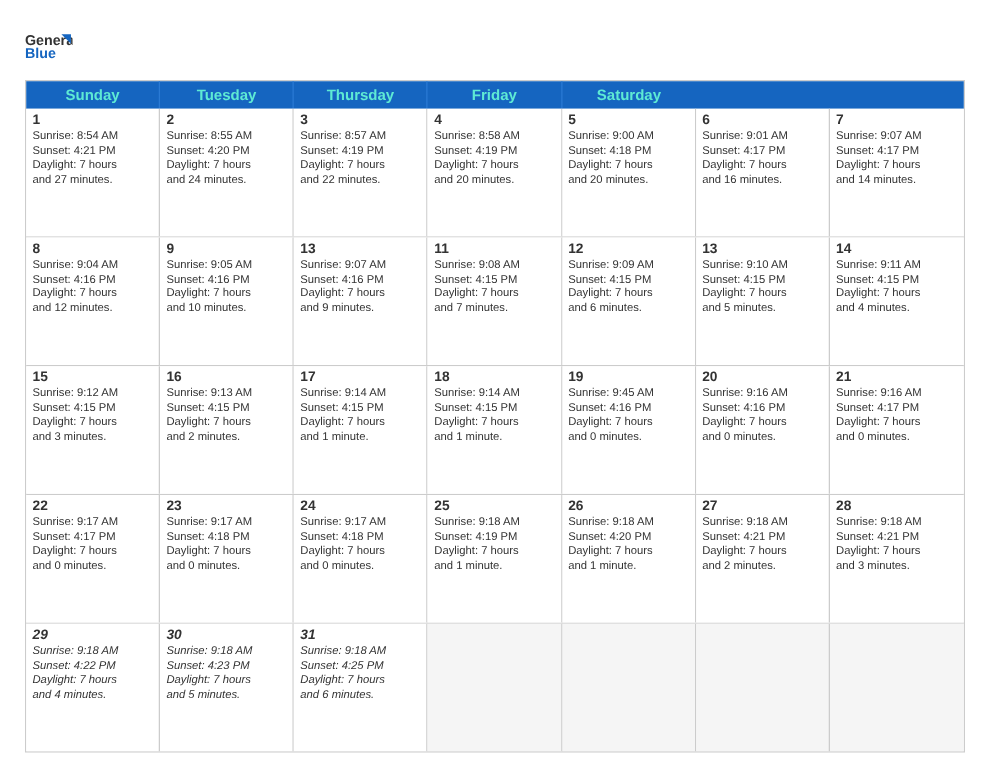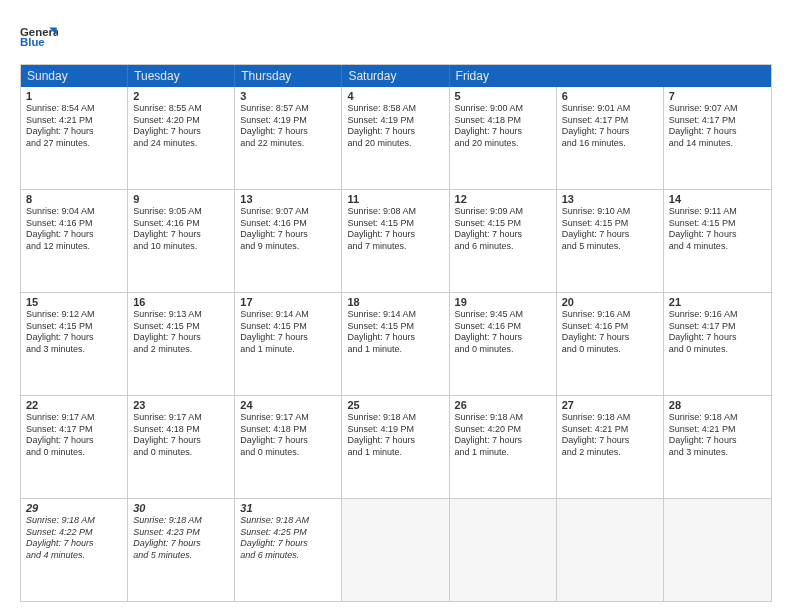--- a/index.html
+++ b/index.html
@@ -51,25 +51,25 @@
       display: flex;
       flex-direction: column;
       border: 1px solid #ccc;
     }
     .cal-header-row {
       display: grid;
       grid-template-columns: repeat(7, 1fr);
       background: #1565c0;
     }
     .cal-header-cell {
-      color: #e5e5e5;
+      color: #5eead4;
       font-size: 12px;
-      font-weight: normal;
+      font-weight: bold;
       padding: 4px 6px;
-      text-align: left;
+      text-align: center;
       border-right: 1px solid #2a7ad4;
     }
     .cal-header-cell:last-child { border-right: none; }
     .cal-body {
       flex: 1;
       display: flex;
       flex-direction: column;
     }
     .cal-week {
       display: grid;
@@ -122,22 +122,22 @@
       <div class="main-title"></div>
       <div class="sub-title"></div>
     </div>
   </div>
 
   <div class="calendar">
     <div class="cal-header-row">
     <div class="cal-header-cell">Sunday</div>
         <div class="cal-header-cell">Tuesday</div>
         <div class="cal-header-cell">Thursday</div>
+        <div class="cal-header-cell">Friday</div>
         <div class="cal-header-cell">Saturday</div>
-        <div class="cal-header-cell">Friday</div>
       </div>
     <div class="cal-body">
     <div class="cal-week">
           <div class="cal-cell">
             <span class="day-num">1</span>
             <div class="cell-line">Sunrise: 8:54 AM</div>
             <div class="cell-line">Sunset: 4:21 PM</div>
             <div class="cell-line">Daylight: 7 hours</div>
             <div class="cell-line">and 27 minutes.</div>
           </div>

